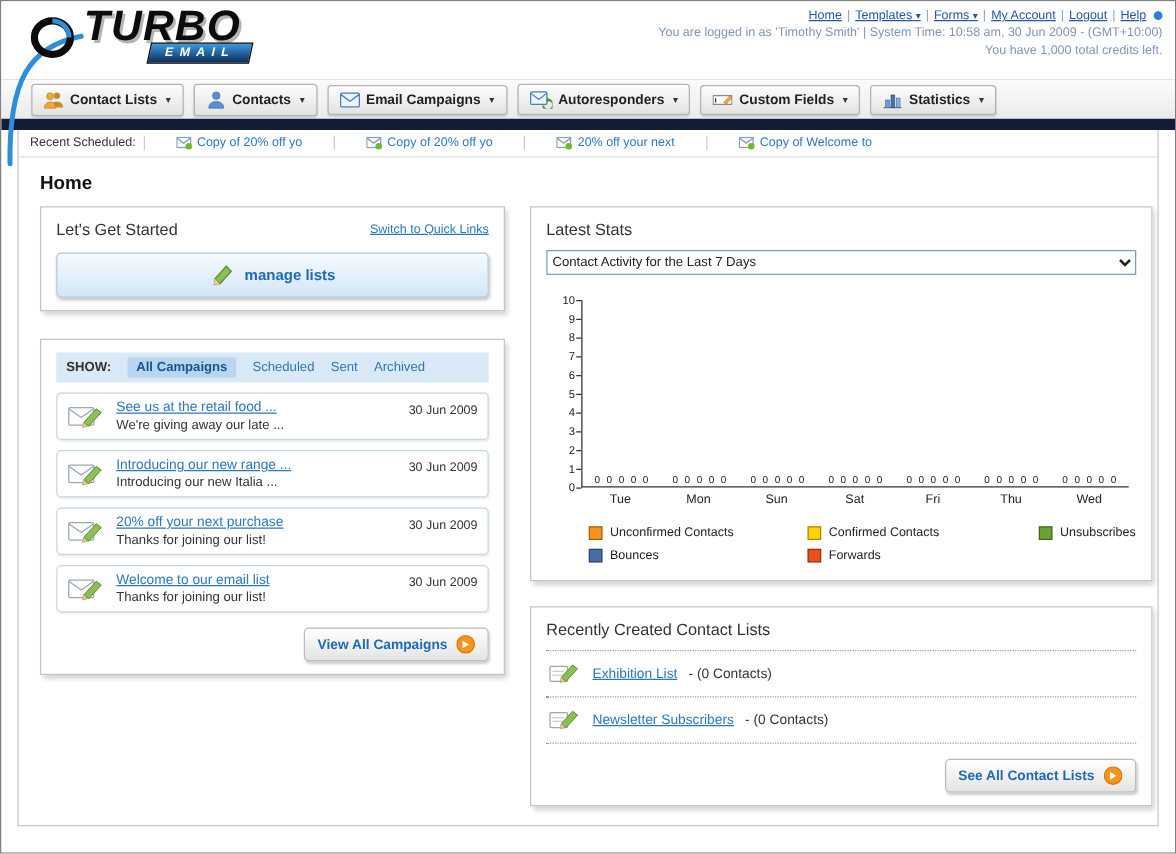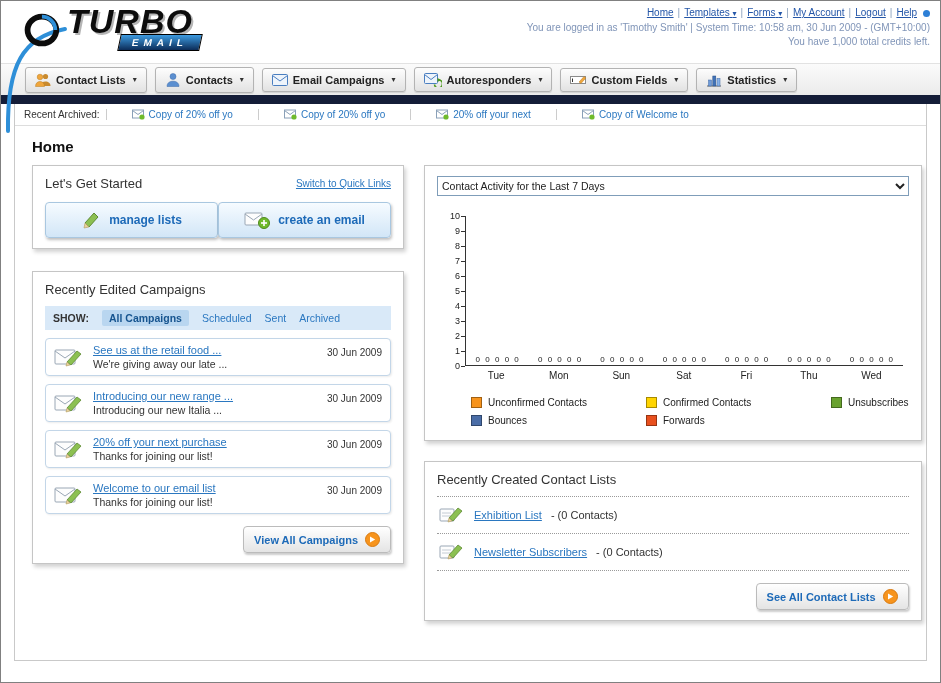--- a/index.html
+++ b/index.html
@@ -172,21 +172,21 @@
         </svg>
       <span>Statistics</span>
       <span class="dd">▾</span>
     </div>
   </nav>
   <div class="dark-bar"></div>
 
   <div class="content-frame">
 
     <div class="recent-activity">
-      <span class="ra-label">Recent Archived:</span>
+      <span class="ra-label">Recent Scheduled:</span>
       <span class="ra-item">
         <svg width="13" height="11" viewBox="0 0 13 11">
             <rect x="0.5" y="1" width="11" height="8" fill="#fff" stroke="#8aa0b8"></rect>
             <path d="M0.5 1.5 L6 5.5 L11.5 1.5" fill="none" stroke="#8aa0b8"></path>
             <circle cx="10" cy="8" r="2.6" fill="#6fba2c"></circle>
           </svg>
         <a>Copy of 20% off yo</a>
       </span>
       <span class="ra-item">
         <svg width="13" height="11" viewBox="0 0 13 11">
@@ -226,35 +226,24 @@
             <a class="gs-link">Switch to Quick Links</a>
           </div>
           <div class="gs-buttons">
             <button class="gs-btn">
               <svg width="20" height="20" viewBox="0 0 20 20">
                   <path d="M4 13 L13 3 L17 7 L8 17 Z" fill="#8cc052" stroke="#5e8a33"></path>
                   <path d="M4 13 L3 18 L8 17 Z" fill="#e8d29a" stroke="#b09a5e" stroke-width="0.6"></path>
                 </svg>
               <span>manage lists</span>
             </button>
-            <button class="gs-btn">
-              <svg width="26" height="20" viewBox="0 0 26 20">
-                  <rect x="1" y="3" width="17" height="12" rx="1" fill="#fdfdfd" stroke="#9aa7b5"></rect>
-                  <path d="M1 4 L9.5 10 L18 4" fill="none" stroke="#9aa7b5"></path>
-                  <circle cx="20" cy="13" r="5.5" fill="#6fba2c" stroke="#4e8a1e"></circle>
-                  <rect x="19.2" y="10" width="1.6" height="6" fill="#fff"></rect>
-                  <rect x="17" y="12.2" width="6" height="1.6" fill="#fff"></rect>
-                </svg>
-              <span>create an email</span>
-            </button>
           </div>
         </section>
 
         <section class="panel campaigns">
-          <div class="panel-title">Recently Edited Campaigns</div>
           <div class="show-bar">
             <span class="show-label">SHOW:</span>
             <a class="show-tab active">All Campaigns</a>
             <a class="show-tab">Scheduled</a>
             <a class="show-tab">Sent</a>
             <a class="show-tab">Archived</a>
           </div>
 
           <div class="campaign-row">
             <svg width="30" height="24" viewBox="0 0 30 24">
@@ -320,20 +309,21 @@
                   <path d="M5 4.5 L10.2 7.5 L5 10.5 Z" fill="#fff"></path>
                 </svg>
             </button>
           </div>
         </section>
       </div>
 
       <div class="col-right">
 
         <section class="panel stats-panel">
+          <div class="panel-title">Latest Stats</div>
           <select class="stats-select">
             <option>Contact Activity for the Last 7 Days</option>
           </select>
 
           <div class="chart">
             <div class="y-axis" id="y-axis">
                 <div class="ytick">
                   <span class="ylab">10</span>
                   <span class="ymark"></span>
                 </div>

